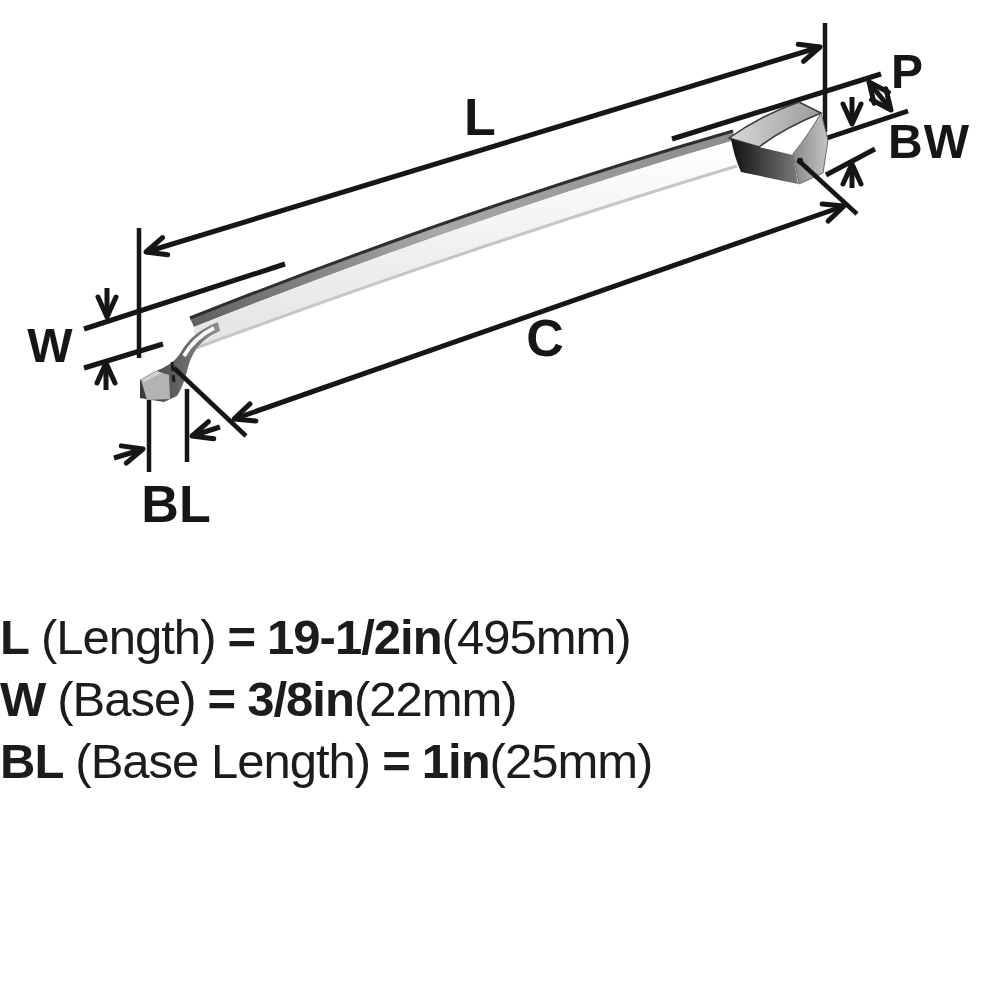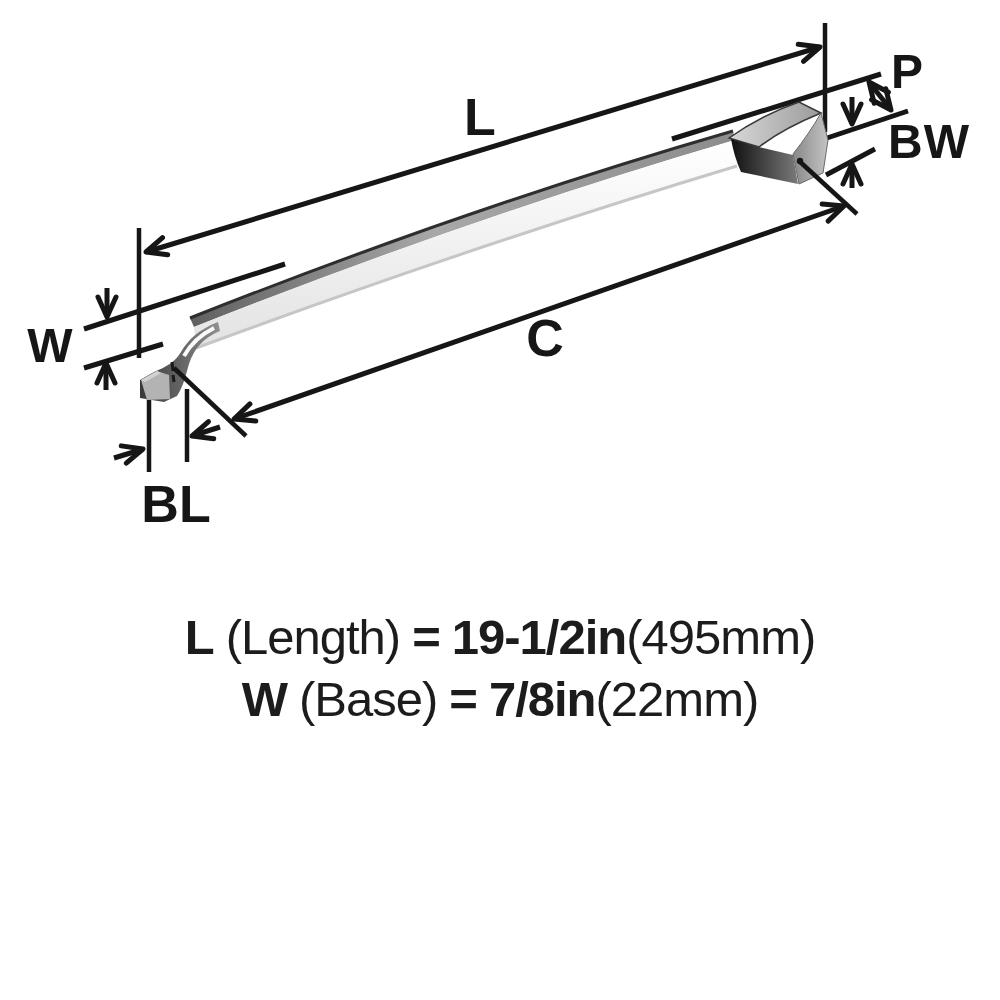--- a/index.html
+++ b/index.html
@@ -4,21 +4,21 @@
 <title>Handle Dimension Diagram</title>
 <style>
   html,body{margin:0;padding:0;background:#ffffff;}
   body{width:1000px;height:1000px;font-family:"Liberation Sans",sans-serif;}
   .canvas{position:relative;width:1000px;height:1000px;background:#ffffff;overflow:hidden;}
   svg.diagram{position:absolute;left:0;top:0;display:block;}
   .dim-label{font-family:"Liberation Sans",sans-serif;font-weight:bold;fill:#161616;}
   .dim-52{font-size:52px;}
   .dim-48{font-size:48px;}
   .dim-wide{letter-spacing:1px;}
-  .specs{position:absolute;left:0;top:606px;width:1000px;text-align:center;color:#1c1c1c;}
+  .specs{position:absolute;left:0;top:606px;width:1000px;text-align:left;color:#1c1c1c;}
   .spec-row{height:62px;line-height:62px;font-size:49px;letter-spacing:-1px;white-space:nowrap;}
   .b{font-weight:bold;}
   .r{font-weight:normal;}
   .sp-label{margin-left:12px;}
   .sp-eq{margin-left:12px;margin-right:12px;font-weight:bold;}
 </style>
 </head>
 <body>
 
 <div class="canvas">
@@ -126,17 +126,20 @@
       <text x="176" y="522" class="dim-label dim-52">BL</text>
       <text x="929" y="158" class="dim-label dim-48 dim-wide">BW</text>
     </g>
   </svg>
 
   <div class="specs">
     <div class="spec-row">
       <span class="b">L</span><span class="r sp-label">(Length)</span><span class="sp-eq">=</span><span class="b">19-1/2in</span><span class="r">(495mm)</span>
     </div>
     <div class="spec-row">
-      <span class="b">W</span><span class="r sp-label">(Base)</span><span class="sp-eq">=</span><span class="b">7/8in</span><span class="r">(22mm)</span>
+      <span class="b">W</span><span class="r sp-label">(Base)</span><span class="sp-eq">=</span><span class="b">3/8in</span><span class="r">(22mm)</span>
+    </div>
+    <div class="spec-row">
+      <span class="b">BL</span><span class="r sp-label">(Base Length)</span><span class="sp-eq">=</span><span class="b">1in</span><span class="r">(25mm)</span>
     </div>
   </div>
 
 </div>
 
 </body></html>

